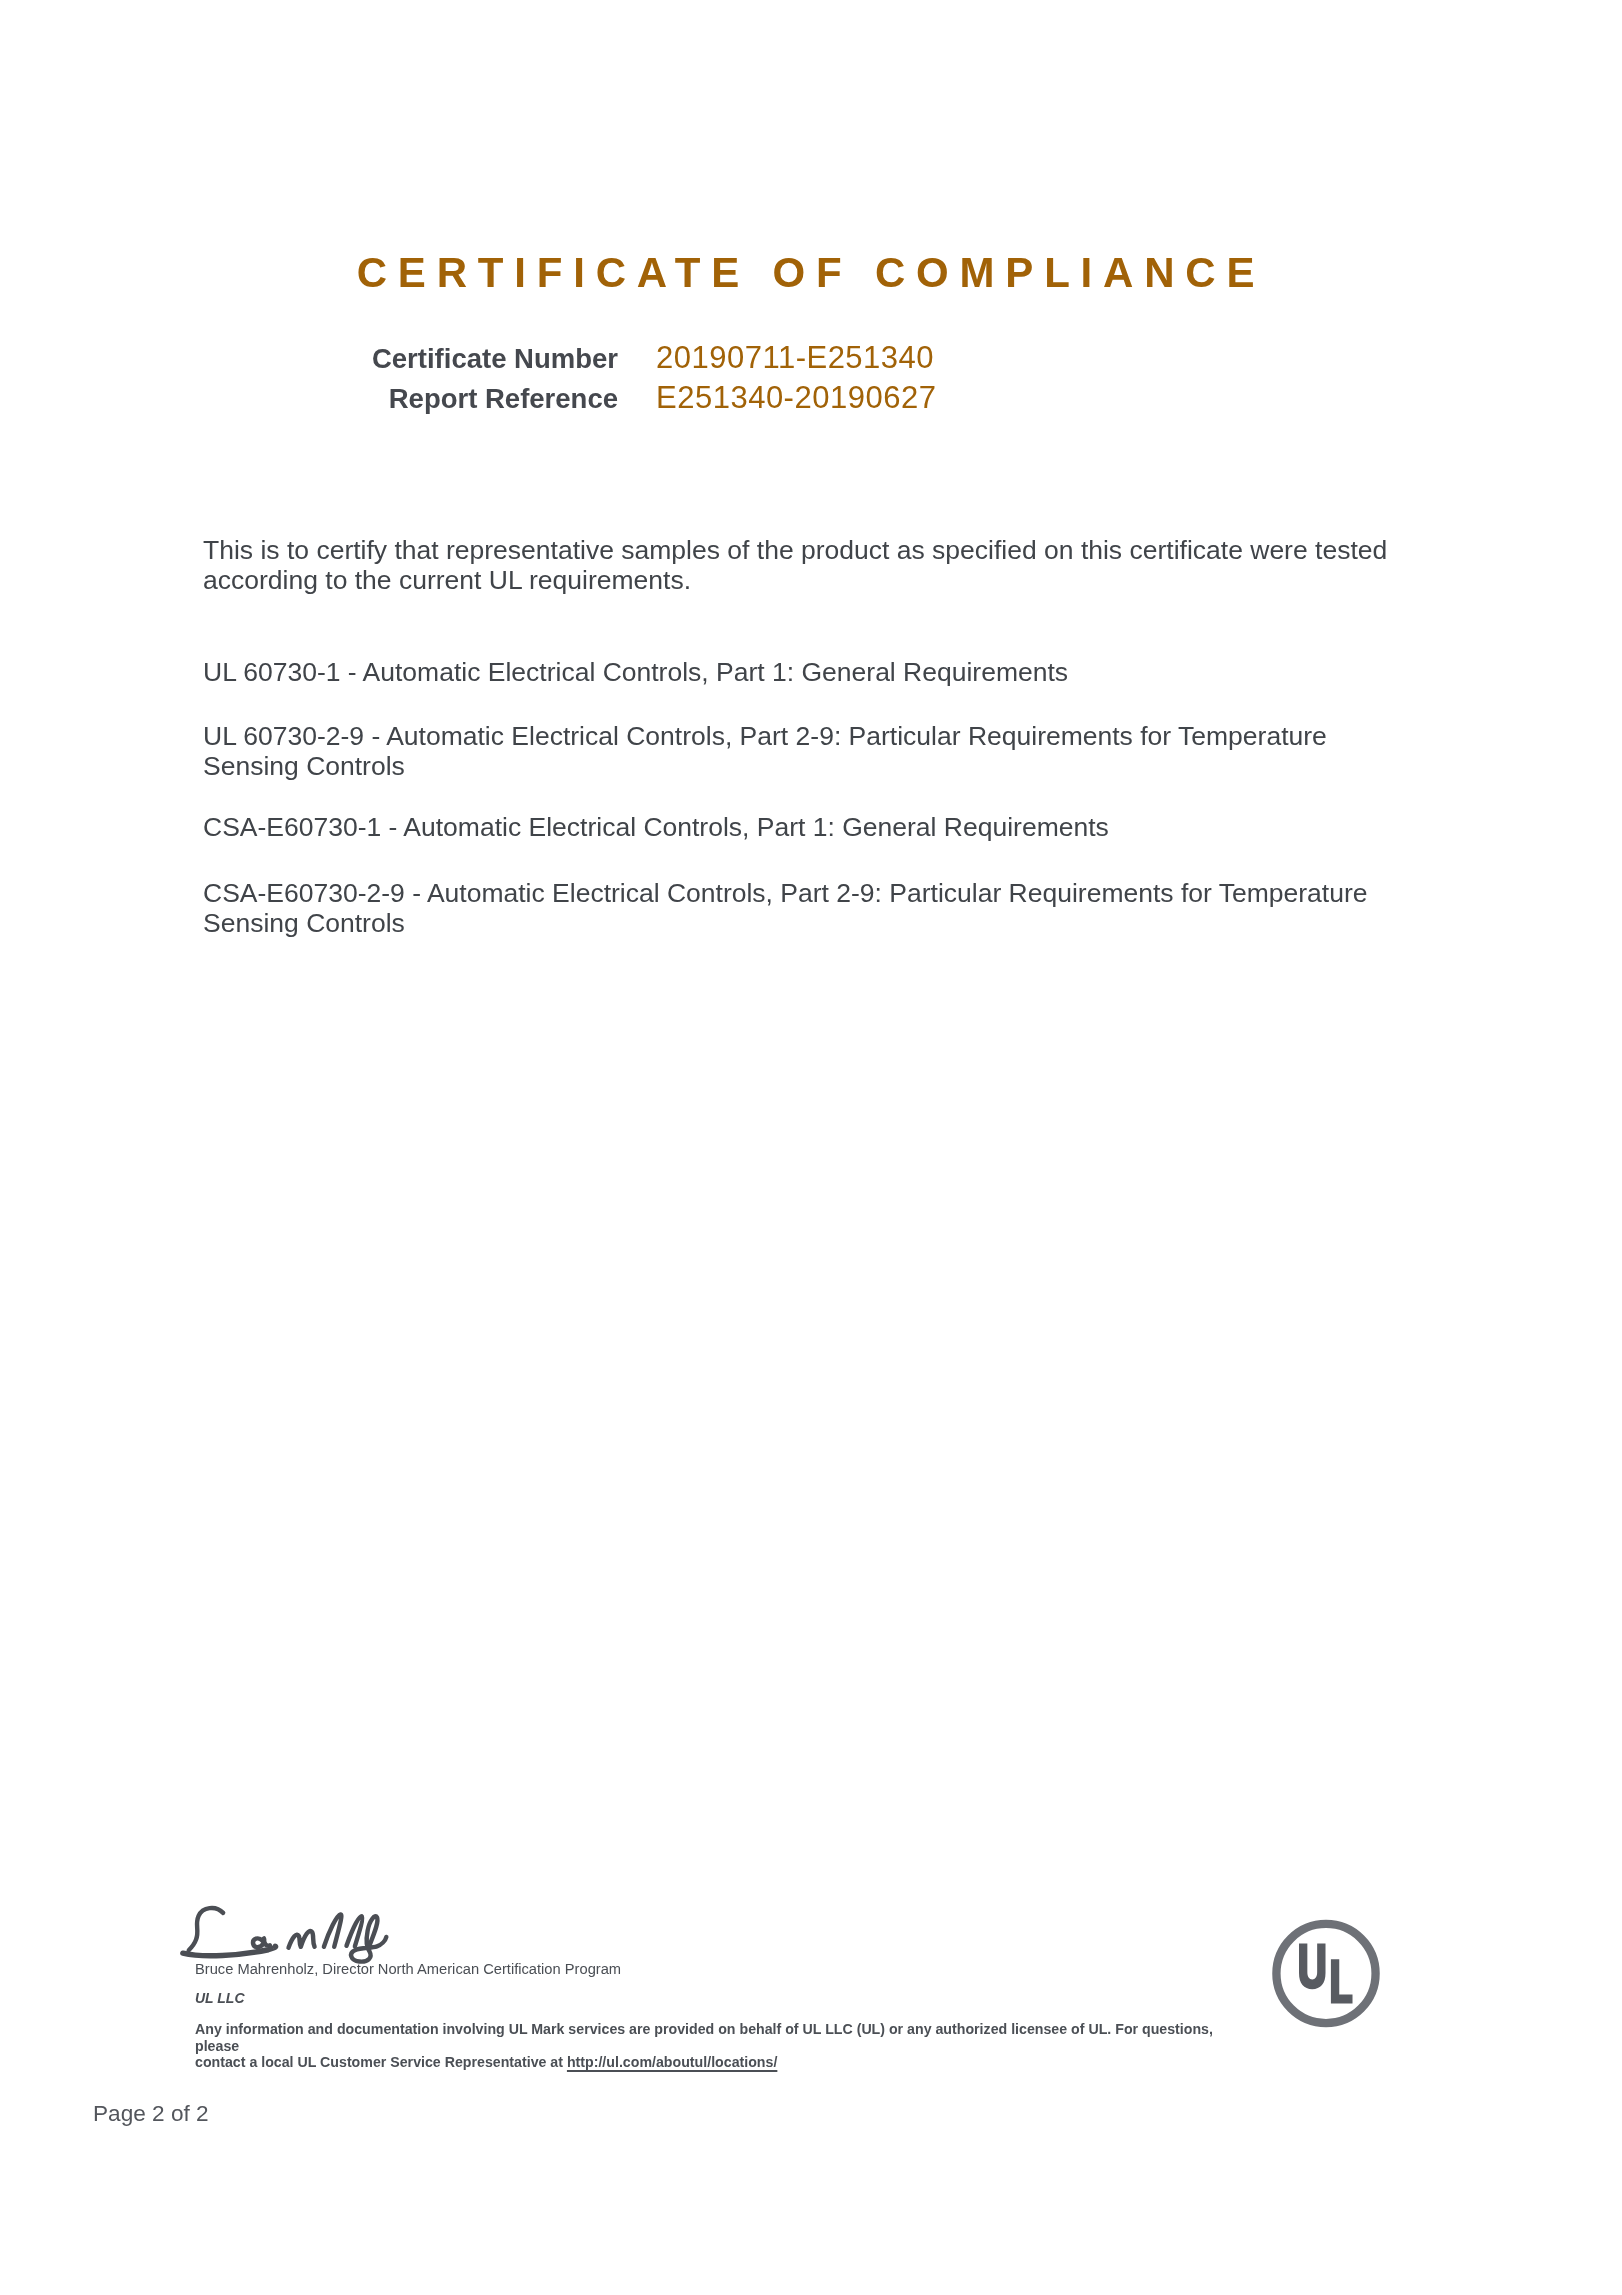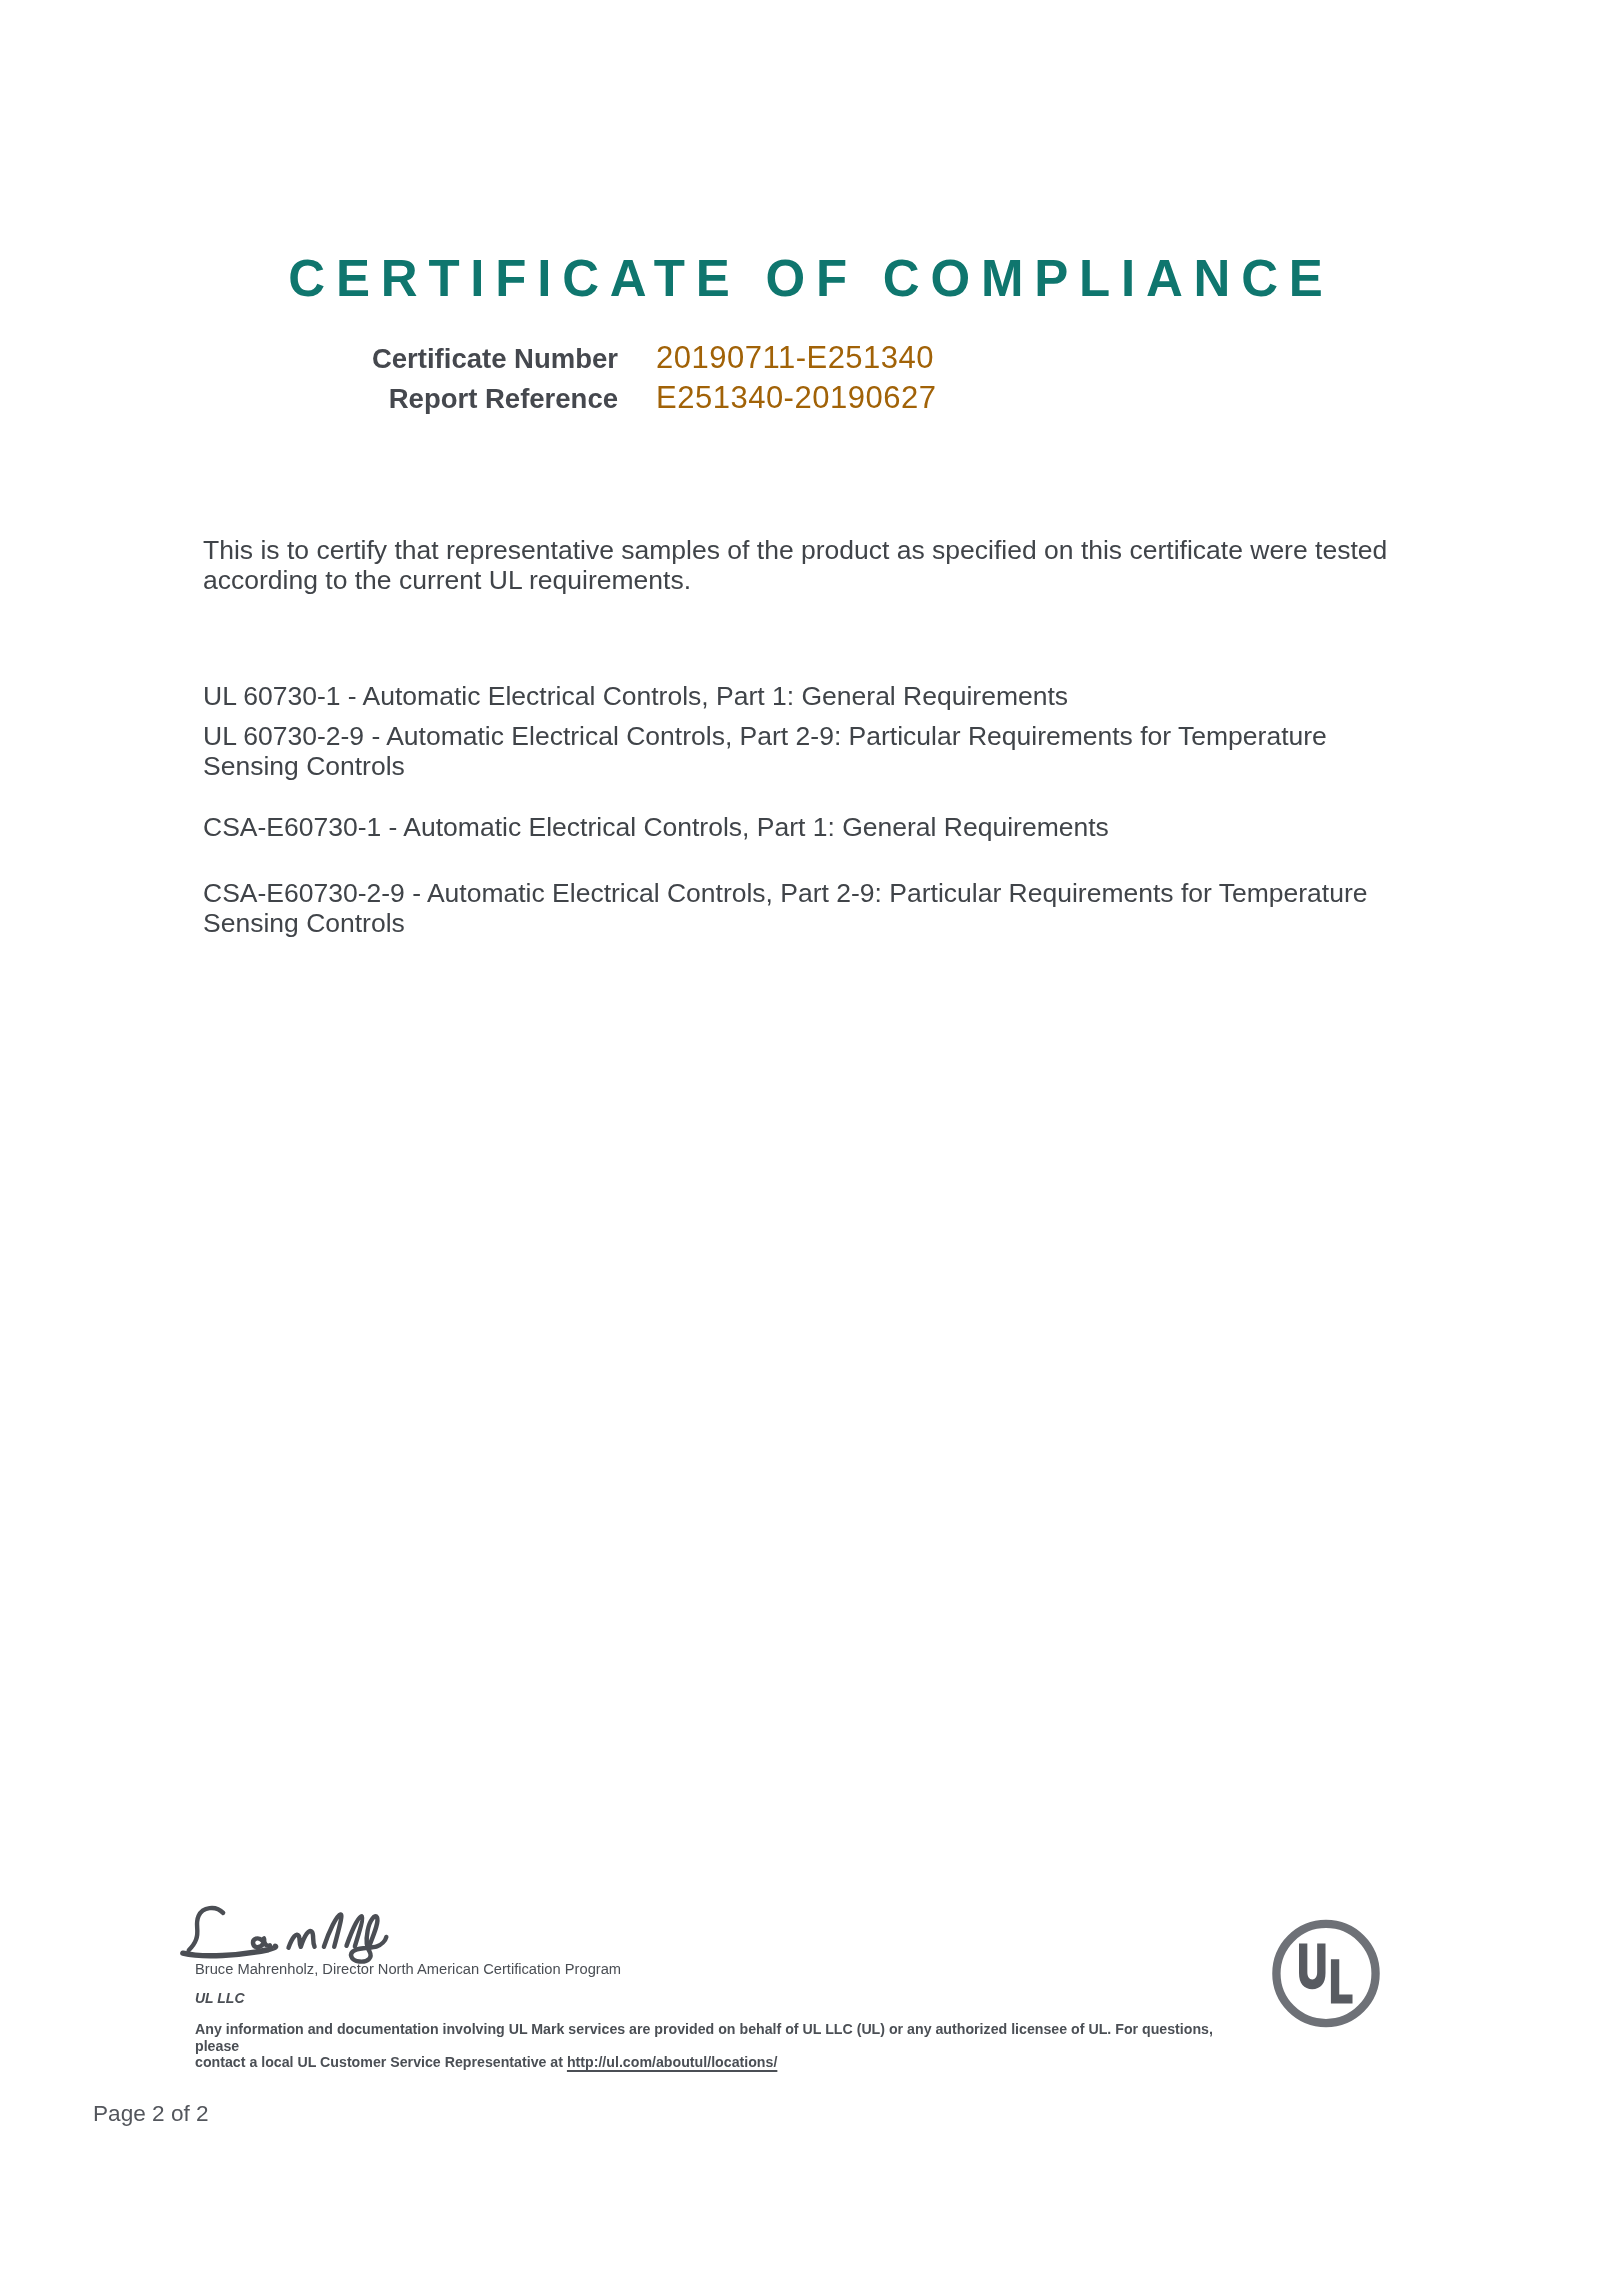--- a/index.html
+++ b/index.html
@@ -6,43 +6,43 @@
   .page{
     position:relative;
     width:1622px;height:2295px;
     background:#ffffff;
     font-family:"Liberation Sans","DejaVu Sans",sans-serif;
     overflow:hidden;
   }
   .doc-title{
     position:absolute;top:249px;left:0;right:0;
     text-align:center;
-    font-size:51px;font-weight:700;
+    font-size:42px;font-weight:700;
     letter-spacing:10.8px;
-    color:#0f766e;
+    color:#a16207;
     white-space:nowrap;
   }
   .info-block{position:absolute;top:340px;left:0;width:100%;}
   .info-row{height:40px;white-space:nowrap;}
   .info-label{
     display:inline-block;width:618px;text-align:right;
     font-size:27.5px;font-weight:700;color:#45484e;
     vertical-align:baseline;
   }
   .info-value{
     display:inline-block;margin-left:38px;
     font-size:31px;font-weight:400;color:#a16207;
     letter-spacing:0.5px;vertical-align:baseline;
   }
   .bodytext{
     position:absolute;left:203px;width:1204px;
     font-size:26.5px;line-height:30px;color:#404449;
   }
   .certify{top:535px;}
-  .std-1{top:681px;}
+  .std-1{top:657px;}
   .std-2{top:721px;}
   .std-3{top:812px;}
   .std-4{top:878px;}
   .sig-svg{position:absolute;left:174px;top:1902px;}
   .signer{
     position:absolute;left:195px;top:1961px;
     font-size:14.7px;font-weight:400;color:#4a4e54;white-space:nowrap;
   }
   .company{
     position:absolute;left:195px;top:1990px;

